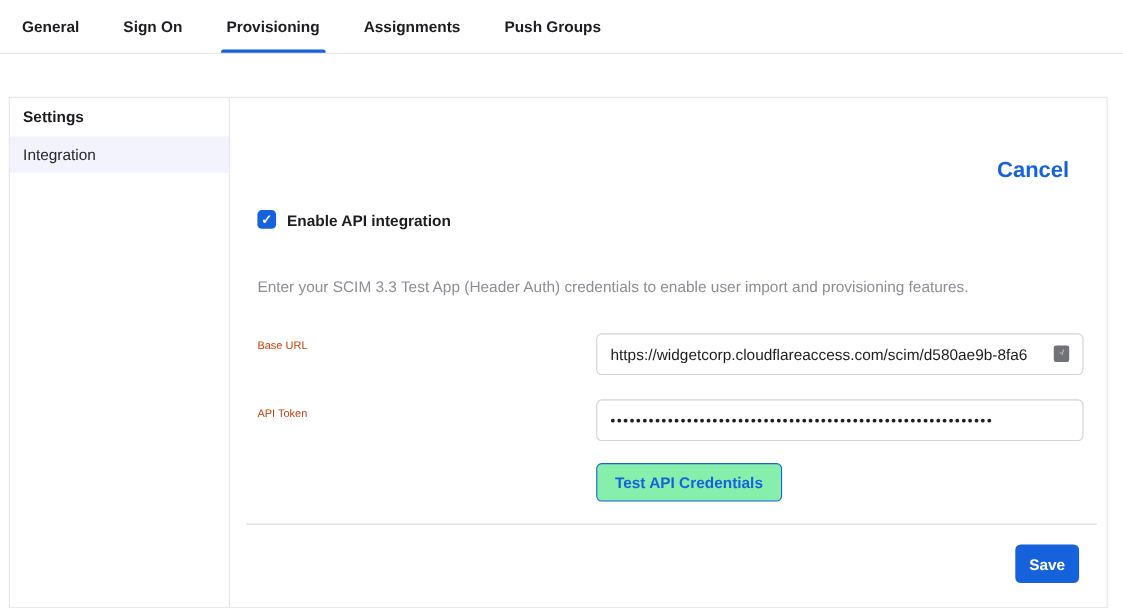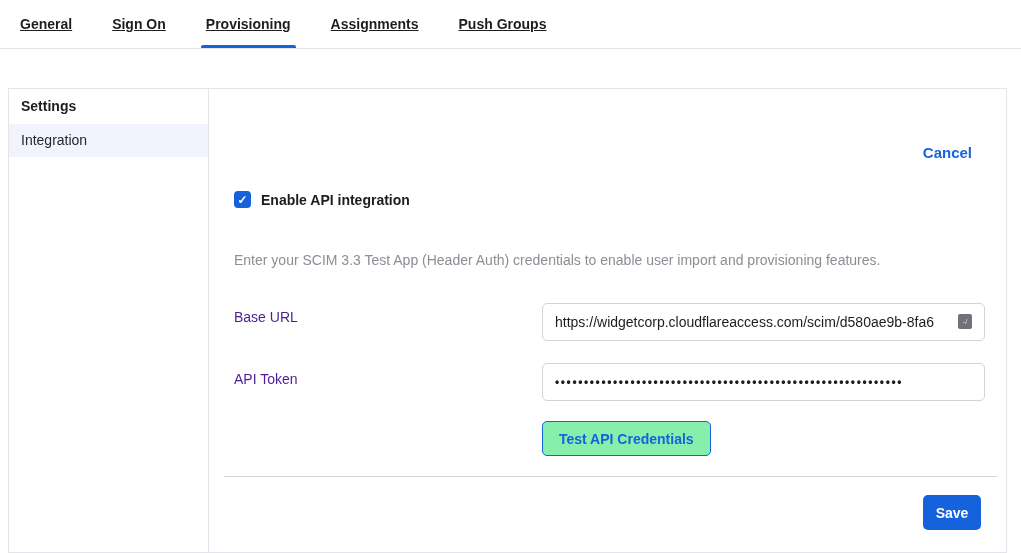--- a/index.html
+++ b/index.html
@@ -12,21 +12,21 @@
 
   
   .tabbar {
     position: absolute; top: 0; left: 0; width: 1021px; height: 49px;
     border-bottom: 1px solid #e4e4e9;
     display: flex; align-items: stretch; padding-left: 18px; gap: 36px;
   }
   .tab {
     font-size: 14px; font-weight: bold; color: #1d1d21;
     display: flex; align-items: center; position: relative;
-    padding: 0 2px; cursor: pointer; white-space: nowrap; text-decoration: underline;
+    padding: 0 2px; cursor: pointer; white-space: nowrap;
   }
   .tab.active::after {
     content: ""; position: absolute; left: -3px; right: -3px; bottom: 0;
     height: 3px; background: #1662dd; border-radius: 2px 2px 0 0;
   }
 
   
   .card {
     position: absolute; top: 88px; left: 8px; width: 999px; height: 465px;
     border: 1px solid #e4e4e9; background: #fff;
@@ -45,21 +45,21 @@
     font-size: 14px; color: #26262b; height: 33px; line-height: 33px;
     padding: 0 12px; cursor: pointer;
   }
   .sidebar-item.selected { background: #f2f3fd; }
 
   
   .main { position: absolute; left: 201px; top: 0; right: 0; bottom: 0; }
 
   .cancel-link {
     position: absolute; top: 55px; right: 34px;
-    font-size: 15px; font-weight: bold; color: #1662dd;
+    font-size: 20px; font-weight: bold; color: #1662dd;
     text-decoration: none; cursor: pointer;
   }
 
   .enable-row {
     position: absolute; top: 102px; left: 24px;
     display: flex; align-items: center; gap: 10px;
   }
   .checkbox {
     width: 17px; height: 17px; background: #1662dd; border-radius: 4px;
     display: inline-flex; align-items: center; justify-content: center;
@@ -67,21 +67,21 @@
     line-height: 1;
   }
   .enable-label { font-size: 14px; font-weight: bold; color: #1d1d21; cursor: pointer; }
 
   .description {
     position: absolute; top: 163px; left: 24px; right: 24px;
     font-size: 14px; color: #8d8d95;
   }
 
   .field-label {
-    position: absolute; left: 24px; font-size: 14px; color: #4c1d95;
+    position: absolute; left: 24px; font-size: 10px; color: #c2410c;
   }
   .label-baseurl { top: 220px; }
   .label-apitoken { top: 282px; }
 
   .input-wrap { position: absolute; left: 332px; width: 443px; height: 38px; }
   .wrap-baseurl { top: 214px; }
   .wrap-apitoken { top: 274px; }
   .text-input {
     width: 100%; height: 100%;
     border: 1px solid #d2d2d7; border-radius: 5px; background: #fff;

